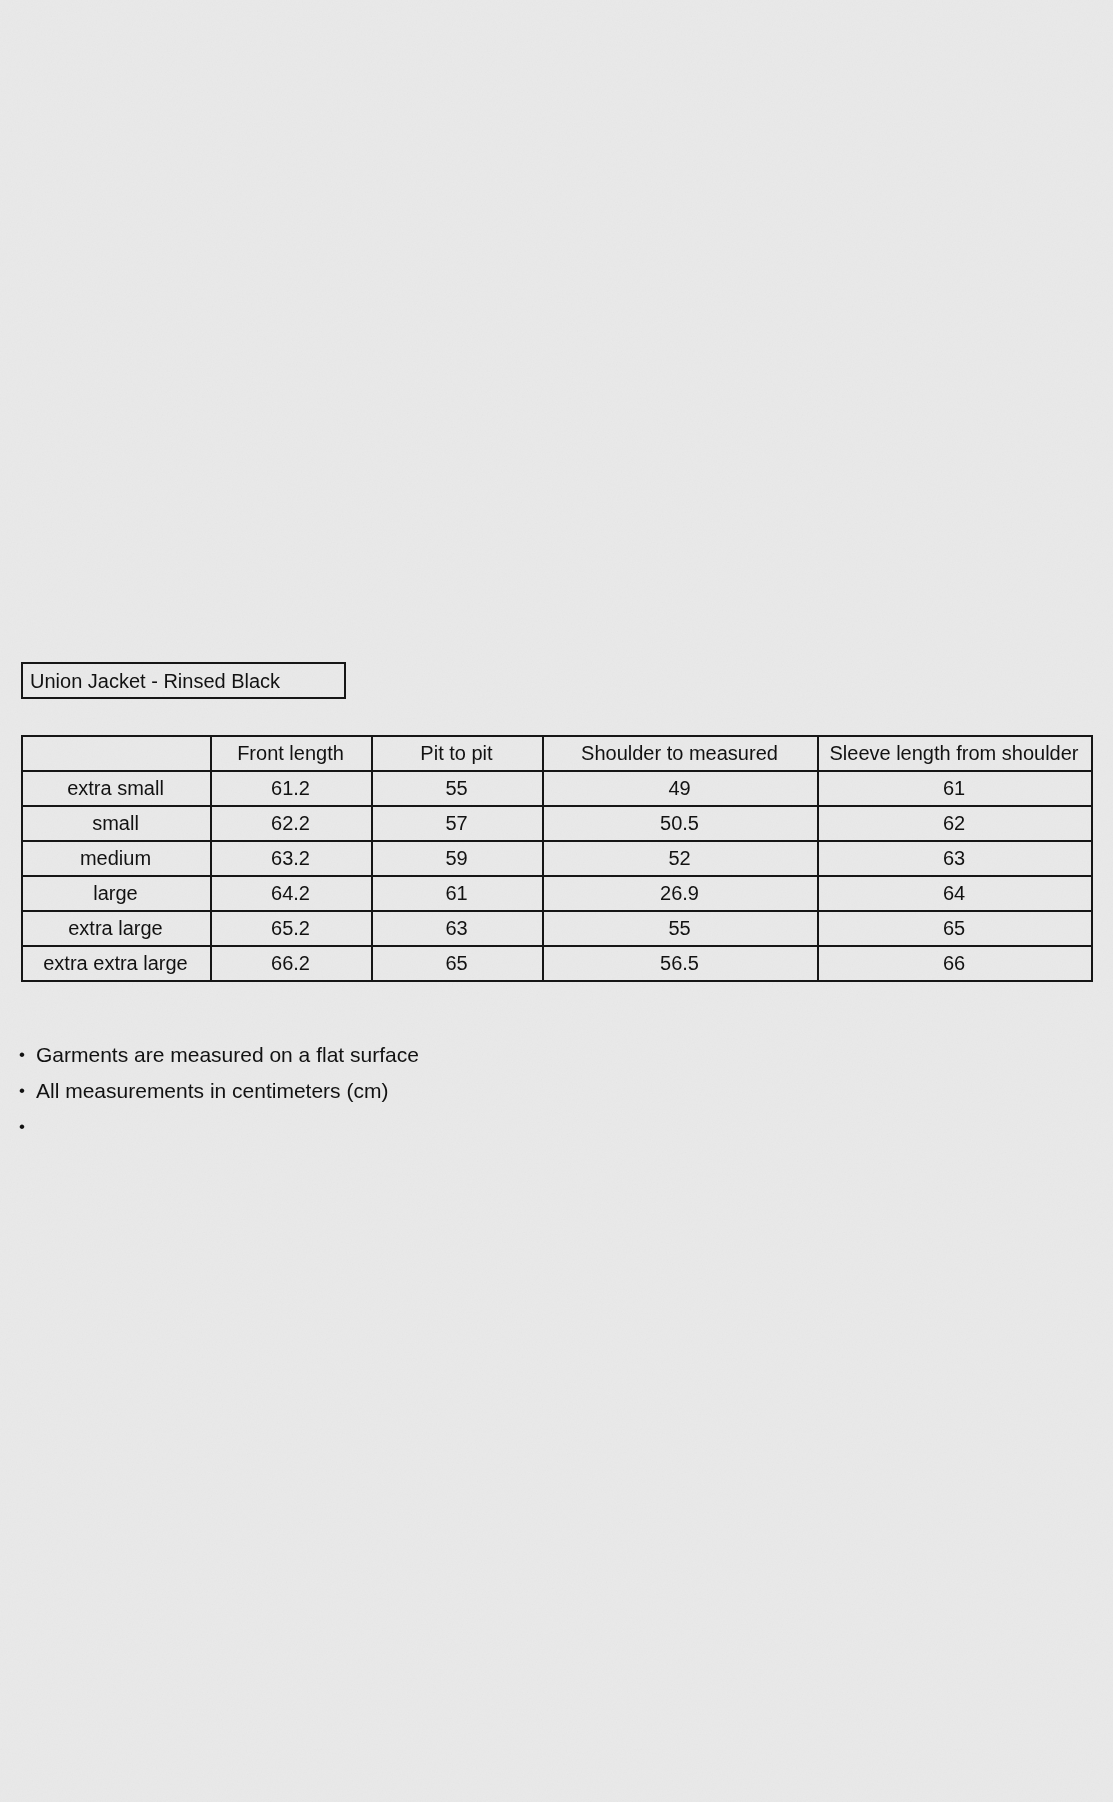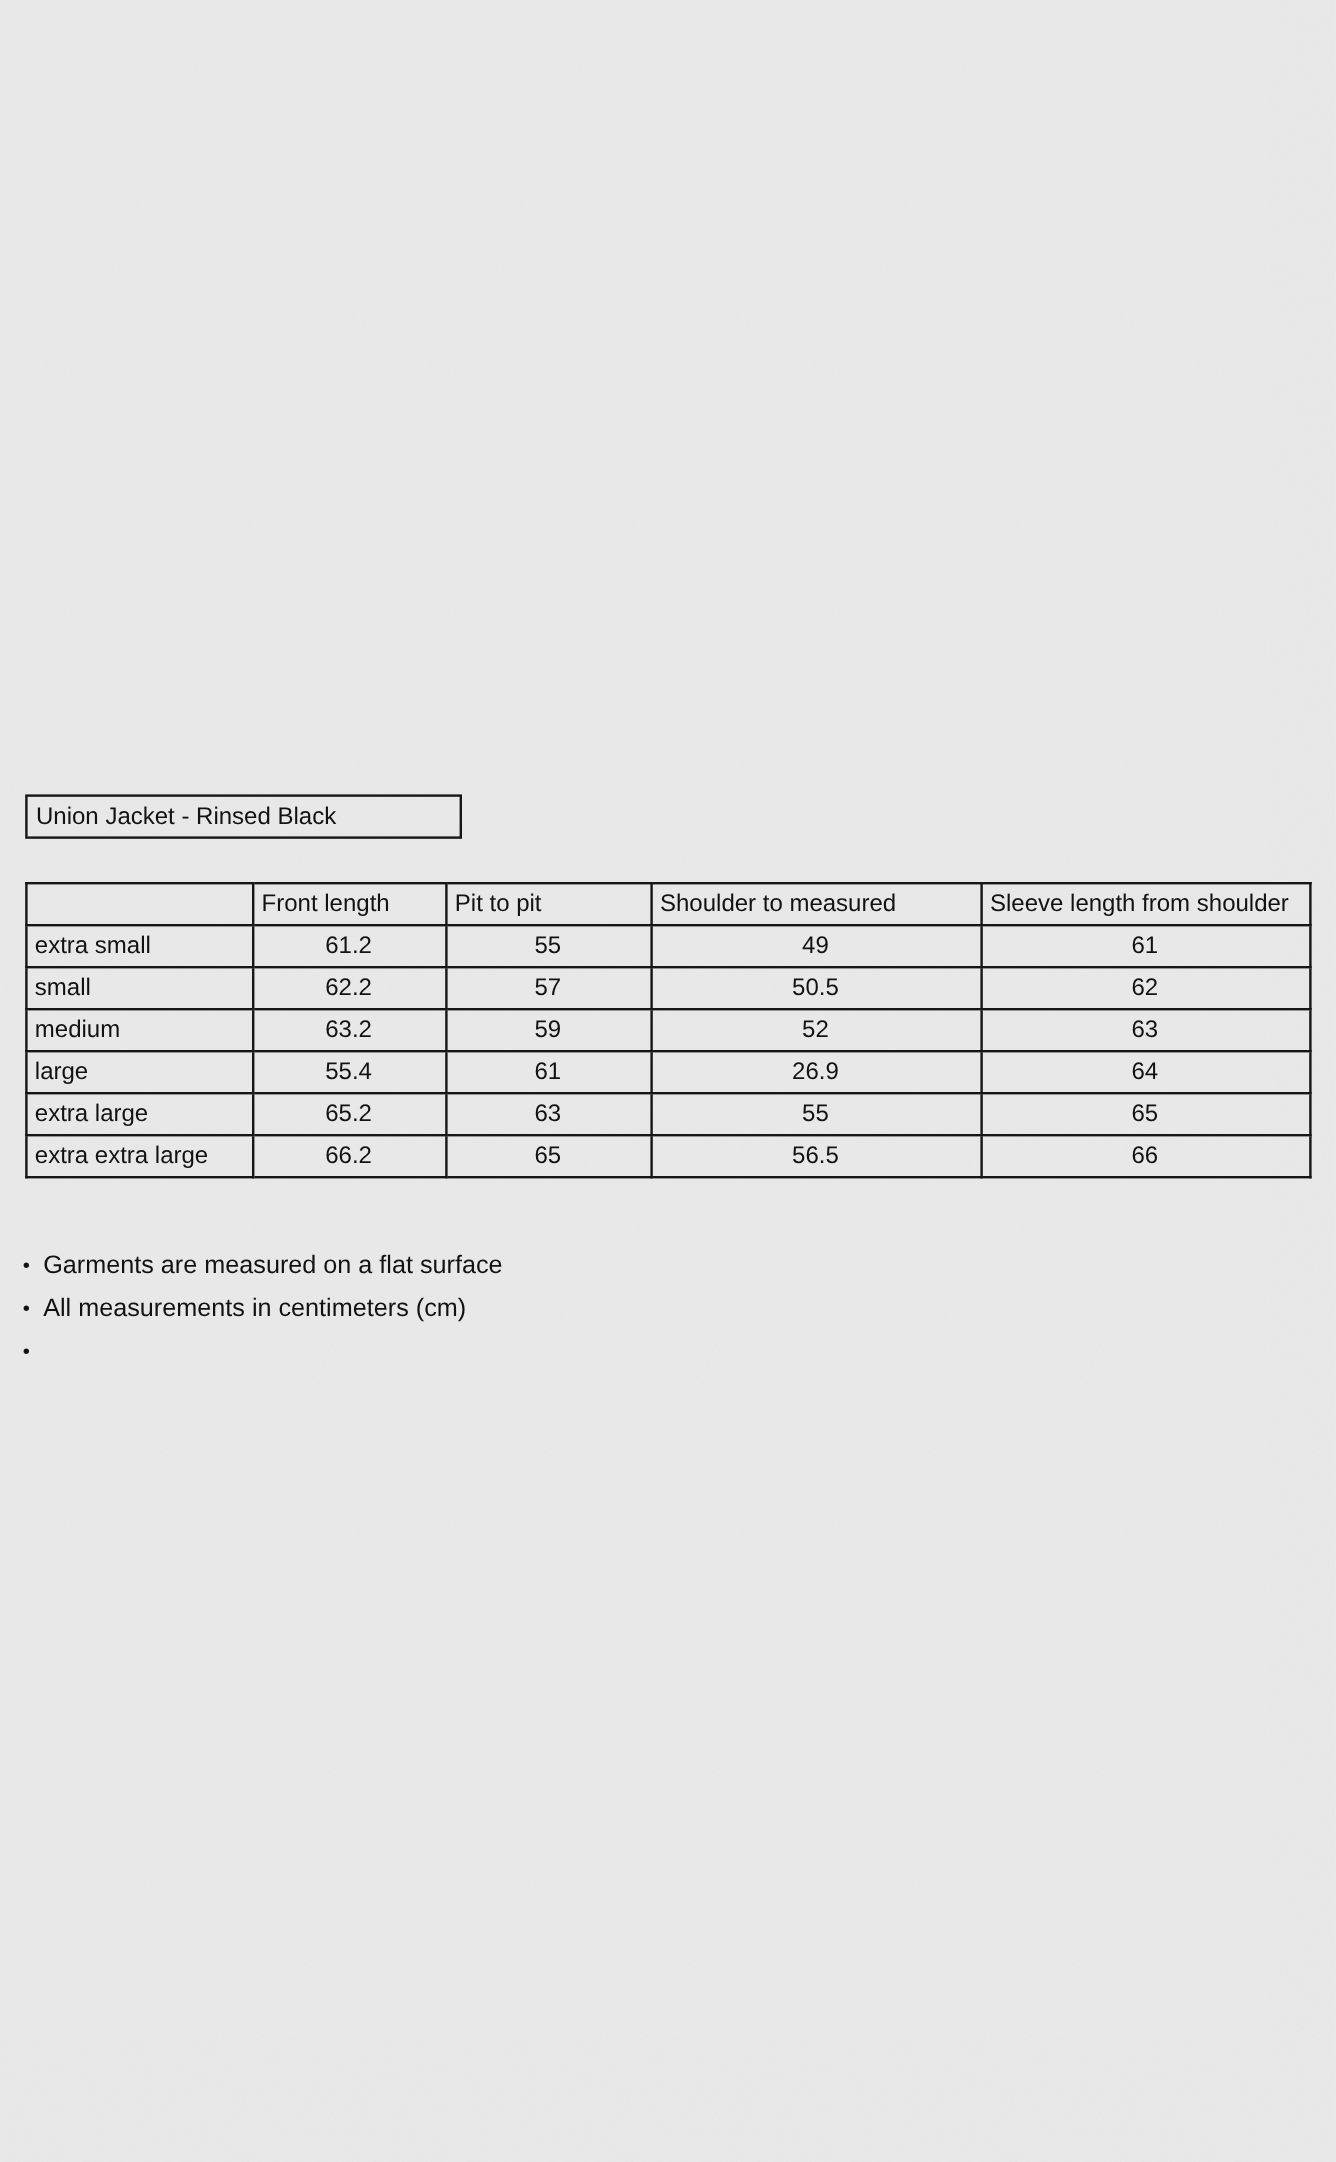--- a/index.html
+++ b/index.html
@@ -18,21 +18,21 @@
     inset: 0;
     width: 1113px;
     height: 1802px;
     opacity: 0.05;
     pointer-events: none;
   }
   .title-box {
     position: absolute;
     left: 21px;
     top: 662px;
-    width: 364px;
+    width: 325px;
     height: 37px;
     border: 2px solid #161616;
     display: flex;
     align-items: center;
     padding-left: 7px;
     font-size: 20px;
     line-height: 1;
     background: transparent;
   }
   table.size-chart {
@@ -47,21 +47,21 @@
   .size-chart col.c1 { width: 161px; }
   .size-chart col.c2 { width: 171px; }
   .size-chart col.c3 { width: 275px; }
   .size-chart col.c4 { width: 274px; }
   .size-chart th,
   .size-chart td {
     border: 2px solid #161616;
     height: 35px;
     padding: 0 8px 0 6px;
     font-weight: normal;
-    text-align: left;
+    text-align: center;
     vertical-align: middle;
     white-space: nowrap;
     overflow: visible;
   }
   .size-chart td.num { text-align: center; }
   .notes {
     position: absolute;
     left: 19px;
     top: 1037px;
     font-size: 21px;
@@ -125,21 +125,21 @@
     </tr>
     <tr>
       <td>medium</td>
       <td class="num">63.2</td>
       <td class="num">59</td>
       <td class="num">52</td>
       <td class="num">63</td>
     </tr>
     <tr>
       <td>large</td>
-      <td class="num">55.4</td>
+      <td class="num">64.2</td>
       <td class="num">61</td>
       <td class="num">26.9</td>
       <td class="num">64</td>
     </tr>
     <tr>
       <td>extra large</td>
       <td class="num">65.2</td>
       <td class="num">63</td>
       <td class="num">55</td>
       <td class="num">65</td>

